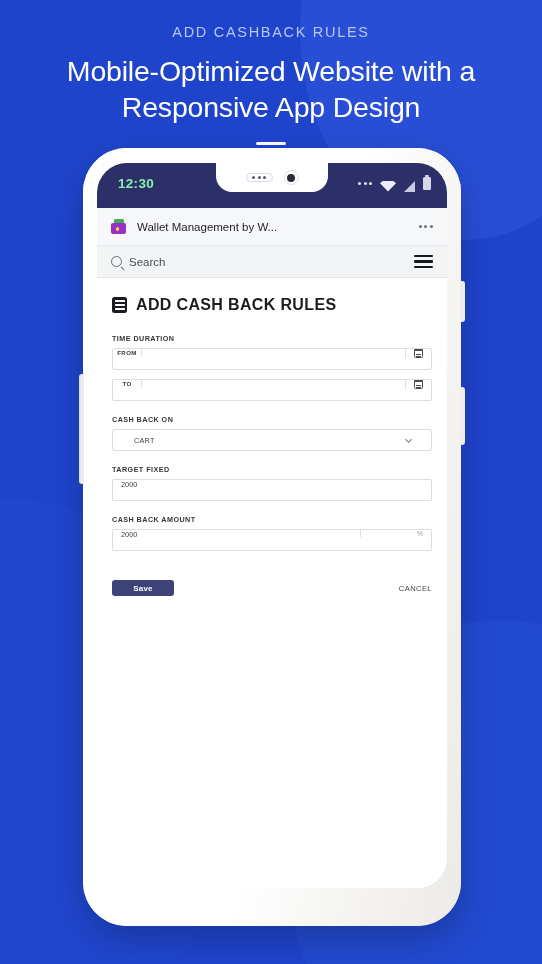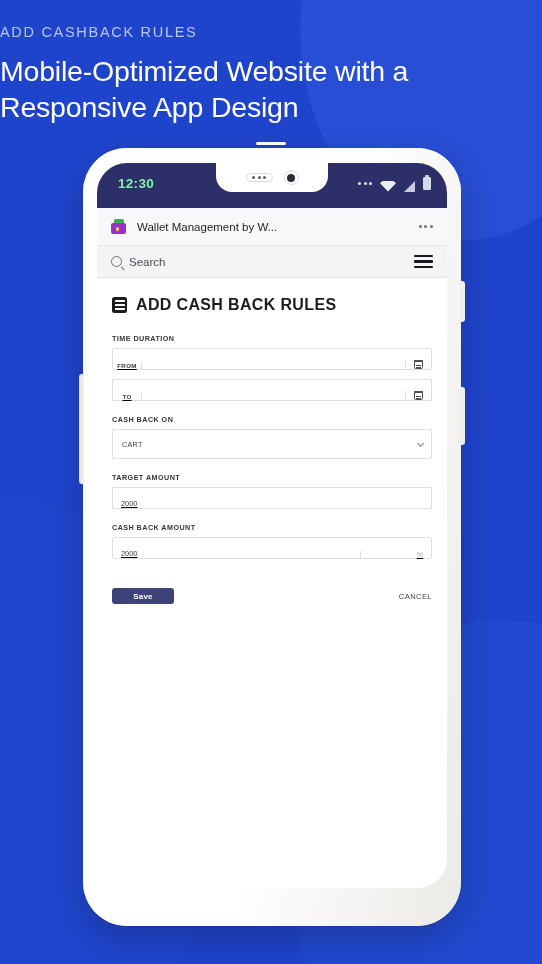--- a/index.html
+++ b/index.html
@@ -36,20 +36,21 @@
     width: 430px; height: 560px;
     border-radius: 50%;
     background: #2148cf;
     opacity: .5;
   }
 
   
   .header-wrap {
     position: absolute;
     left: 0; top: 0; width: 542px;
+    text-align: center;
     z-index: 5;
   }
   .eyebrow {
     margin-top: 24px;
     font-size: 14.5px;
     letter-spacing: 1.7px;
     color: #b9c6f2;
     font-weight: 400;
   }
   .headline {
@@ -224,21 +225,21 @@
     font-size: 7.2px; font-weight: bold; color:#33363b;
     letter-spacing:.45px; margin-bottom: 5px;
   }
   .group { margin-bottom: 14px; }
 
   .inp {
     height: 22px;
     border: 1px solid #dcdee1;
     background:#fff;
     border-radius: 2px;
-    display:flex; align-items:flex-end;text-decoration:underline;
+    display:flex; align-items:flex-start;
   }
   .inp .prefix {
     width: 29px;
     border-right: 1px solid #dcdee1;
     display:flex;align-items:center;justify-content:center;
     font-size:6.2px; font-weight:bold; color:#3a3d42; letter-spacing:.3px;
   }
   .inp .body {
     flex:1; display:flex; align-items:center; padding: 0 8px;
     font-size: 7.4px; color:#3a3d42;
@@ -256,23 +257,23 @@
     display:flex;align-items:center;justify-content:center;
   }
   .cal {
     width: 9px; height: 9px; border:1.2px solid #4a4d52; border-radius:1.5px;
     position:relative;
   }
   .cal:before{content:'';position:absolute;left:-1.2px;top:-1.2px;right:-1.2px;height:2.6px;background:#4a4d52;border-radius:1px 1px 0 0;}
   .cal:after{content:'';position:absolute;left:1px;top:4px;width:5px;height:1px;background:#4a4d52;box-shadow:0 2px 0 #4a4d52;}
 
   .sel {
-    height: 30px;
+    height: 22px;
     border:1px solid #dcdee1; border-radius:2px;
-    display:flex;align-items:center; padding:0 9px;
+    display:flex;align-items:center; padding:0 21px;
     font-size: 7.2px; color:#3a3d42; letter-spacing:.3px;
   }
   .chev {
     margin-left:auto;
     width:5px;height:5px;border-right:1.1px solid #7d8188;border-bottom:1.1px solid #7d8188;
     transform: rotate(45deg) translateY(-1.5px);
   }
 
   .radios { display:flex; align-items:center; gap:24px; margin-top:3px;}
   .radio { display:flex; align-items:center; gap:5px;}
@@ -413,21 +414,21 @@
 
       <div class="group">
         <div class="field-label">CASH BACK ON</div>
         <div class="sel">
           <span>CART</span>
           <span class="chev"></span>
         </div>
       </div>
 
       <div class="group">
-        <div class="field-label">TARGET AMOUNT</div>
+        <div class="field-label">TARGET FIXED</div>
         <div class="inp">
           <div class="body">2000</div>
         </div>
       </div>
 
 
       <div class="group">
         <div class="field-label">CASH BACK  AMOUNT</div>
         <div class="inp">
           <div class="body">2000</div>

